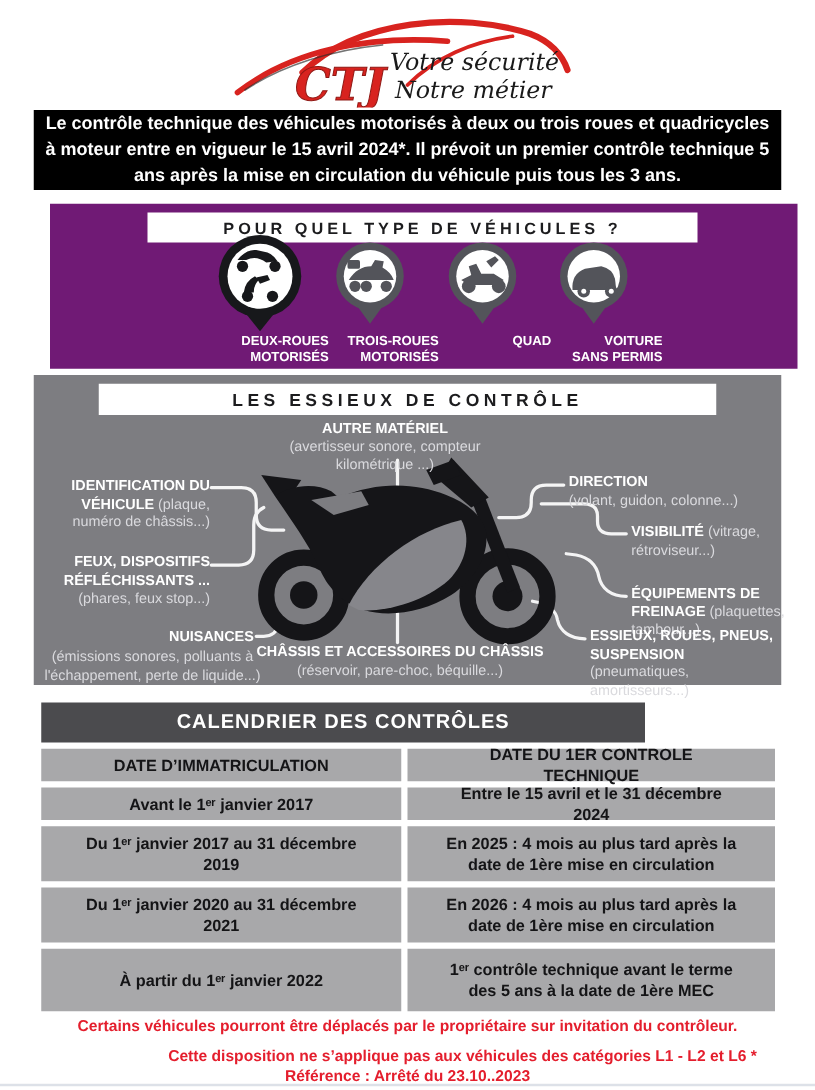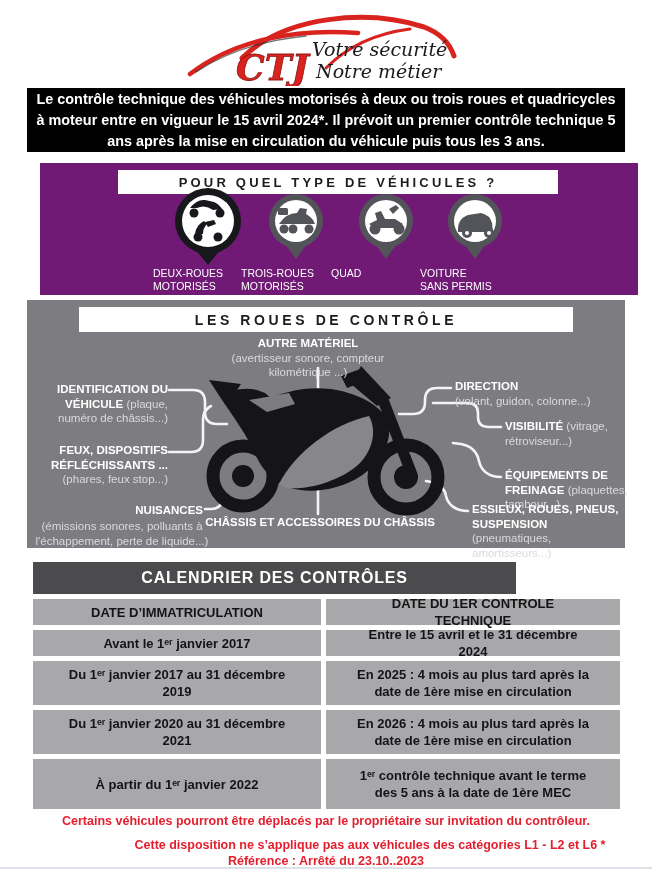--- a/index.html
+++ b/index.html
@@ -13,22 +13,22 @@
   #intro-banner{position:absolute;left:27px;top:88px;width:598px;height:64px;background:#000000;
     color:#ffffff;font-weight:bold;font-size:14.4px;line-height:21px;text-align:center;
     display:flex;align-items:center;justify-content:center;padding:0 6px;box-sizing:border-box;}
 
   
   #vehicle-section{position:absolute;left:27px;top:163px;width:598px;height:132px;background:#701a75;margin-left:13px;}
   .title-bar{position:absolute;background:#ffffff;color:#1c1c1e;font-weight:bold;
     letter-spacing:3.2px;font-size:13px;display:flex;align-items:center;justify-content:center;}
   #vehicle-title{left:78px;top:7px;width:440px;height:24px;}
   .pin-svg{position:absolute;}
-  .pin-label{position:absolute;top:104px;width:110px;text-align:left;color:#ffffff;
-    font-weight:normal;font-size:10.5px;line-height:13px;}
+  .pin-label{position:absolute;top:104px;width:110px;text-align:right;color:#ffffff;
+    font-weight:bold;font-size:10.5px;line-height:13px;}
 
   
   #control-section{position:absolute;left:27px;top:300px;width:598px;height:248px;background:#7d7d81;}
   #control-title{left:52px;top:7px;width:494px;height:25px;letter-spacing:3.6px;font-size:14px;}
   #bike-canvas{position:absolute;left:0;top:0;width:598px;height:248px;}
   .cp{position:absolute;color:#ffffff;font-size:11.5px;line-height:14.5px;}
   .cp .t{font-weight:bold;color:#ffffff;}
   .cp .d{font-weight:normal;color:#dadade;}
   #cp-autre{left:200px;top:36px;width:162px;text-align:center;}
   #cp-ident{left:8px;top:82px;width:133px;text-align:right;}
@@ -176,21 +176,21 @@
         <line x1="356" y1="100" x2="384" y2="172" stroke="#151518" stroke-width="11"></line>
         <path d="M334,66 L364,98 L350,106 L324,84 Z" fill="#151518"></path>
         <path d="M314,76 L336,68 L342,80 L320,88 Z" fill="#151518"></path>
         <path d="M193,97 L182,80 L214,84 L208,93 Z" fill="#151518"></path>
         <path d="M193,97 C205,88 225,86 238,93 L244,98 C275,85 305,86 330,96 C348,103 360,114 362,126 C364,146 352,164 334,176 C312,190 284,194 264,188 C246,182 236,170 230,158 C222,138 206,116 193,97 Z" fill="#151518"></path>
         <path d="M252,184 C268,152 306,124 342,116 C350,130 346,150 332,164 C312,182 280,190 260,188 Z" fill="#86868b"></path>
         <path d="M222,100 L262,93 L268,104 L240,112 Z" fill="#7d7d81"></path>
       </g>
     </svg>
 
-    <div id="control-title" class="title-bar">LES ROUES DE CONTRÔLE</div>
+    <div id="control-title" class="title-bar">LES ESSIEUX DE CONTRÔLE</div>
 
     <div id="cp-autre" class="cp">
       <span class="t">AUTRE MATÉRIEL</span>
       <span class="d">(avertisseur sonore, compteur kilométrique ...)</span>
     </div>
 
     <div id="cp-ident" class="cp">
       <span class="t">IDENTIFICATION DU VÉHICULE</span>
       <span class="d">(plaque, numéro de châssis...)</span>
     </div>
@@ -222,20 +222,21 @@
 
     <div id="cp-nuisances-title" class="cp">
       <span class="t">NUISANCES</span>
     </div>
     <div id="cp-nuisances-detail" class="cp">
       <span class="d">(émissions sonores, polluants à l'échappement, perte de liquide...)</span>
     </div>
 
     <div id="cp-chassis" class="cp">
       <div class="t">CHÂSSIS ET ACCESSOIRES DU CHÂSSIS</div>
+      <div class="d">(réservoir, pare-choc, béquille...)</div>
     </div>
   </div>
 
   <div id="calendar">
     <div id="calendar-title">CALENDRIER DES CONTRÔLES</div>
     <div id="calendar-grid">
       <div class="cell">DATE D’IMMATRICULATION</div>
       <div class="cell">DATE DU 1ER CONTROLE TECHNIQUE</div>
 
       <div class="cell">Avant le 1ᵉʳ janvier 2017</div>

